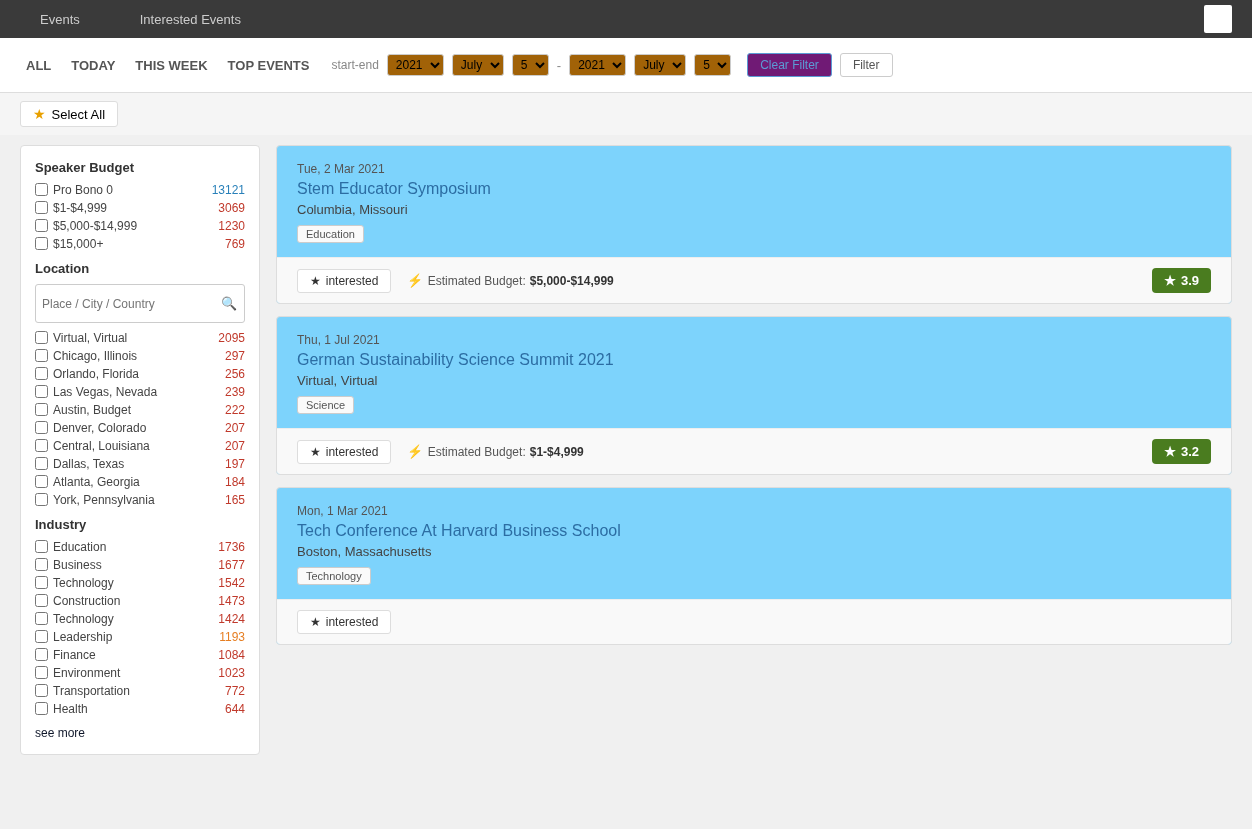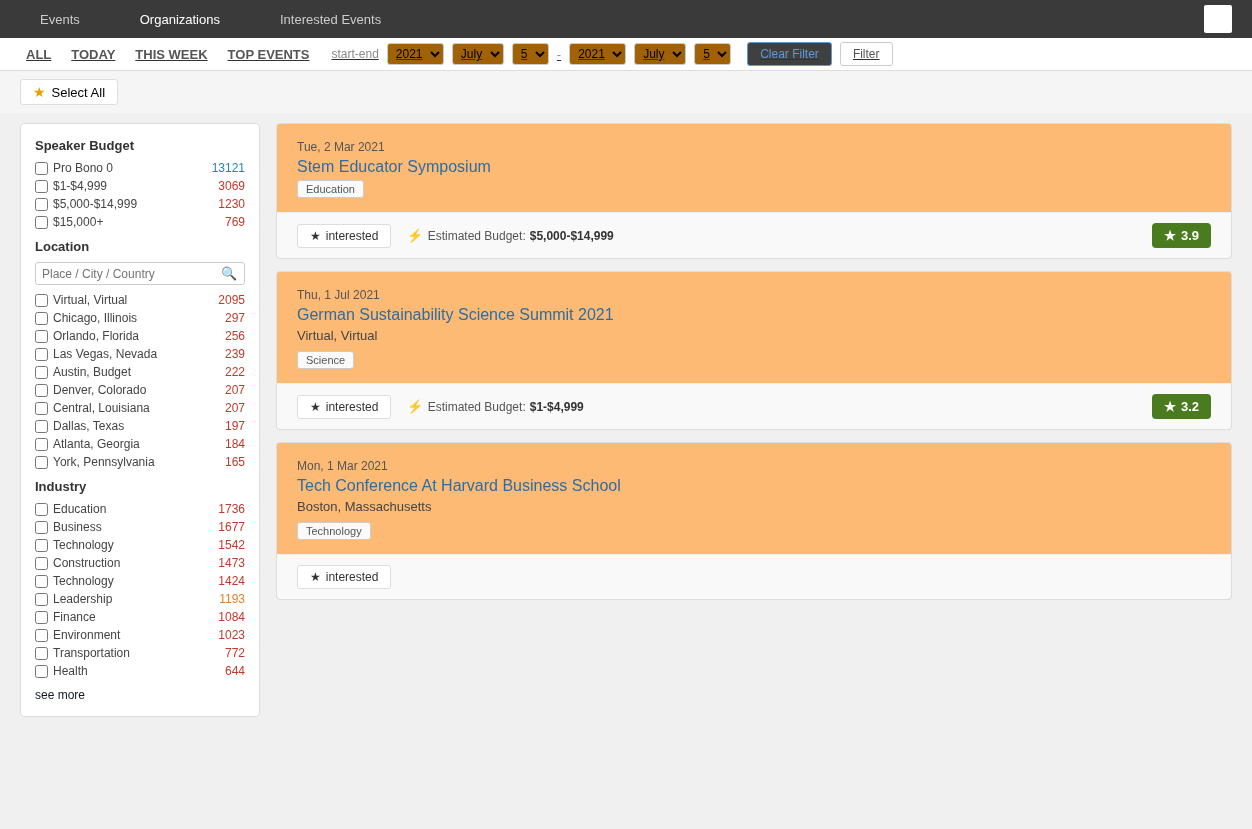--- a/index.html
+++ b/index.html
@@ -24,27 +24,26 @@
     .top-nav-avatar {
       margin-left: auto;
       width: 28px; height: 28px;
       background: #fff;
       border-radius: 2px;
     }
 
     
     .filter-bar {
       background: #fff;
-      padding: 4px 20px;
+      padding: 15px 20px;
       display: flex;
       align-items: center;
       gap: 8px;
       border-bottom: 1px solid #ddd;
       flex-wrap: wrap;
-      text-decoration: underline;
     }
     .filter-tab {
       font-size: 13px;
       font-weight: bold;
       color: #555;
       cursor: pointer;
       padding: 4px 6px;
       text-decoration: none;
     }
     .start-end-label { font-size: 12px; color: #888; margin-left: 8px; }
@@ -53,21 +52,21 @@
       border-radius: 3px;
       padding: 2px 4px;
       font-size: 12px;
       background: #a16207;
       cursor: pointer;
     }
     .filter-dash { color: #888; font-size: 13px; }
     .btn-clear-filter {
       border: 1px solid #5b9bd5;
       color: #5b9bd5;
-      background: #404040;
+      background: #701a75;
       border-radius: 3px;
       padding: 4px 12px;
       font-size: 12px;
       cursor: pointer;
       margin-left: 8px;
     }
     .btn-filter {
       border: 1px solid #ccc;
       color: #555;
       background: #fff;
@@ -119,39 +118,39 @@
     .sidebar-section-title {
       font-size: 13px;
       font-weight: bold;
       color: #333;
       margin-bottom: 8px;
       margin-top: 10px;
     }
     .sidebar-section-title:first-child { margin-top: 0; }
     .filter-item {
       display: flex;
-      align-items: flex-end;
+      align-items: flex-start;
       margin-bottom: 4px;
       font-size: 12px;
     }
     .filter-item input[type=checkbox] {
       margin-right: 5px;
       cursor: pointer;
     }
     .filter-item-label { flex: 1; color: #444; }
     .filter-item-count { color: #c0392b; font-size: 12px; min-width: 36px; text-align: right; }
     .filter-item-count.blue { color: #2980b9; }
 
     
     .location-search {
       display: flex;
       align-items: center;
       border: 1px solid #ccc;
       border-radius: 3px;
-      padding: 3px 6px;
+      padding: 11px 6px;
       margin-bottom: 8px;
       gap: 4px;
     }
     .location-search input {
       border: none;
       outline: none;
       font-size: 12px;
       flex: 1;
       color: #888;
     }
@@ -169,21 +168,21 @@
     
     .events-list {
       flex: 1;
       display: flex;
       flex-direction: column;
       gap: 12px;
     }
 
     
     .event-card {
-      background: #fdba74;
+      background: #7dd3fc;
       border: 1px solid #ddd;
       border-radius: 4px;
       overflow: hidden;
     }
     .event-card-top {
       padding: 16px 20px 14px;
     }
     .event-date {
       font-size: 12px;
       color: #555;
@@ -253,21 +252,20 @@
       align-items: center;
       gap: 5px;
     }
     .rating-badge .star-white { color: #fff; font-size: 13px; }
   </style>
 </head>
 <body>
 
 <nav class="top-nav">
   <a class="top-nav">Events</a>
-  <a class="top-nav active">Organizations</a>
   <a class="top-nav">Interested Events</a>
   <div class="top-nav-avatar"></div>
 </nav>
 
 <div class="filter-bar">
   <a class="filter-tab">ALL</a>
   <a class="filter-tab">TODAY</a>
   <a class="filter-tab">THIS WEEK</a>
   <a class="filter-tab">TOP EVENTS</a>
 
@@ -450,20 +448,21 @@
       </div>
 
     <a class="see-more-link">see more</a>
   </aside>
 
   <div class="events-list" id="events-list">
       <div class="event-card">
     <div class="event-card-top">
       <div class="event-date">Tue, 2 Mar 2021</div>
       <a class="event-title">Stem Educator Symposium</a>
+      <div class="event-location">Columbia, Missouri</div>
       <span class="event-tag">Education</span>
     </div>
 
     <div class="event-card-bottom">
       <button class="interested-btn">
         <span class="star-icon">★</span>
         <span>interested</span>
       </button>
       <span class="budget-text">
         <span class="lightning-icon">⚡</span>

